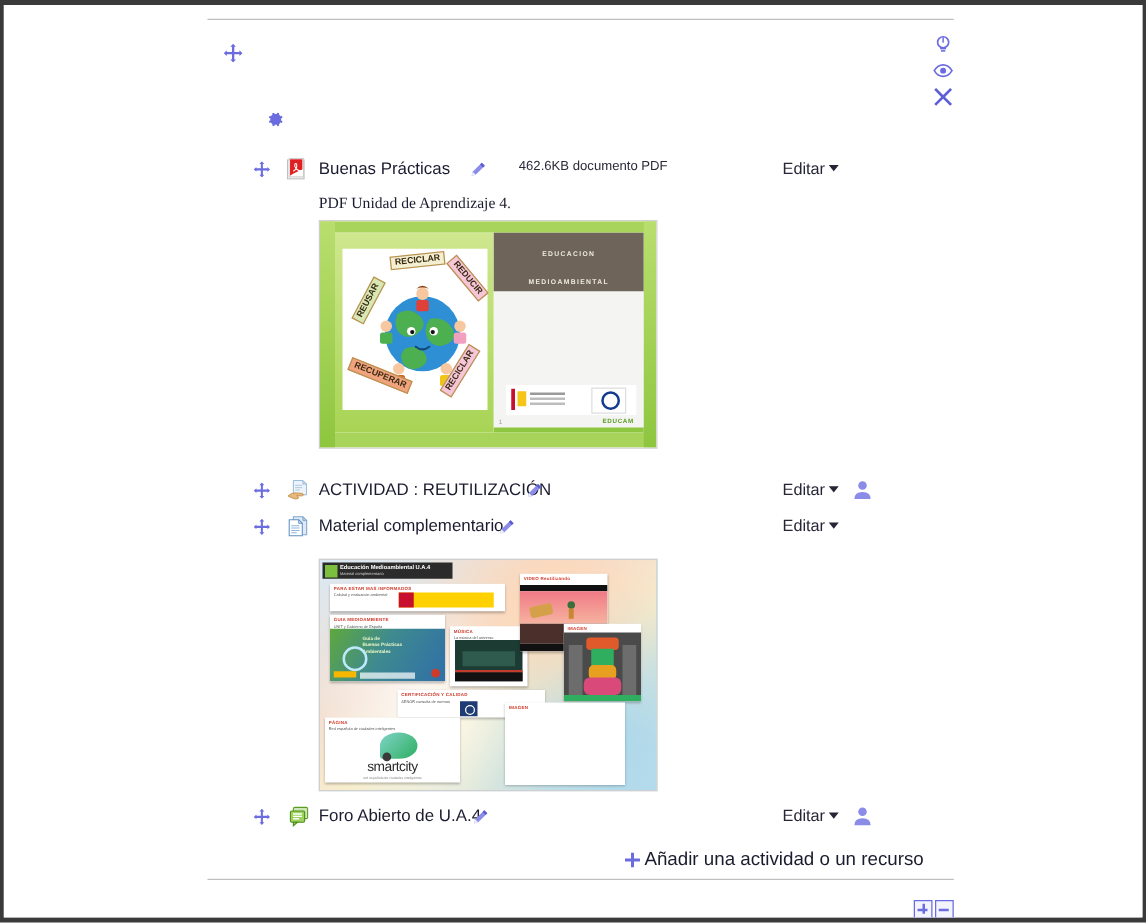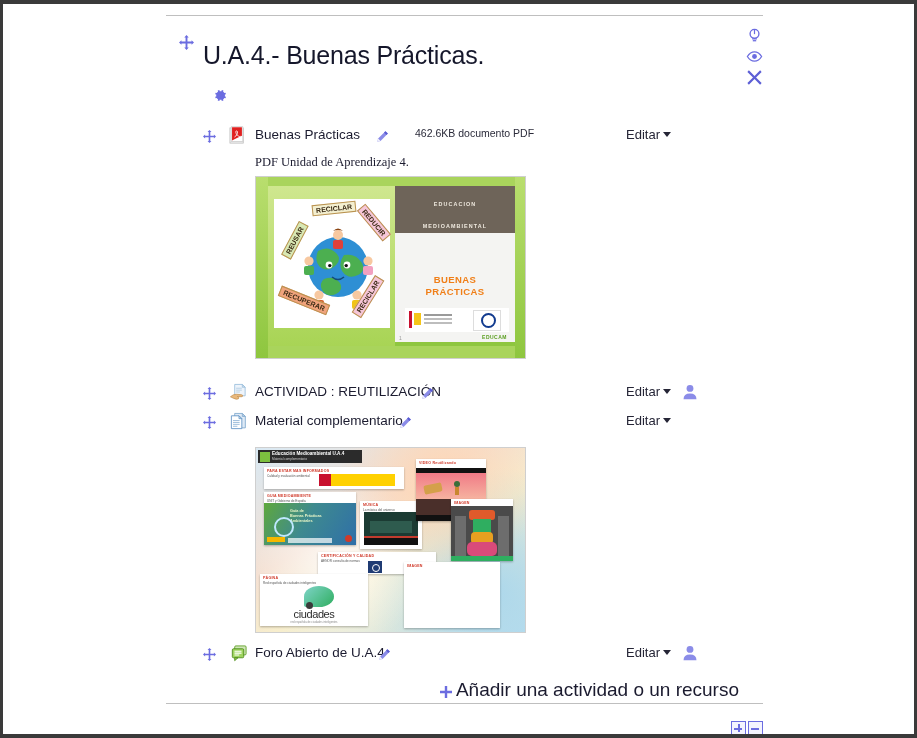--- a/index.html
+++ b/index.html
@@ -117,21 +117,21 @@
   .hdr .ic{position:absolute;left:1.5px;top:1.5px;width:10px;height:10px;background:#7cbf3f;}
   .hdr .h1{position:absolute;left:14px;top:1px;font-size:4.6px;font-weight:700;color:#fff;}
   .hdr .h2{position:absolute;left:14px;top:7px;font-size:3.2px;color:#cfcfcf;}
   .flag{position:absolute;background:#ffd100;}
   .flag i{position:absolute;left:0;top:0;width:12px;height:100%;background:#c8102e;display:block;}
   .vid{position:absolute;background:#111;}
 
   
   .addlink{
     position:absolute;right:24px;top:664px;
-    font-size:19px;color:#1b1b2f;white-space:nowrap;
+    font-size:15px;color:#1b1b2f;white-space:nowrap;
   }
   .addlink .pl{display:inline-block;vertical-align:-2px;margin-right:4px;}
 
   
   .zoomer{position:absolute;right:0px;top:704px;}
   .zbtn{display:inline-block;width:13px;height:13px;border:1px solid #6b6ce0;
     background:#f4f4fe;margin-left:2px;position:relative;vertical-align:middle;}
   .zbtn:before{content:"";position:absolute;left:2px;top:5.5px;width:8px;height:2px;background:#6b6ce0;}
   .zbtn.plus:after{content:"";position:absolute;left:5.5px;top:2px;width:2px;height:8px;background:#6b6ce0;}
 </style>
@@ -143,21 +143,20 @@
 
     <div class="hr-top"></div>
     <div class="hr-bottom"></div>
 
     <div class="sec-move">
       <svg width="15" height="15" viewBox="0 0 16 16">
         <path fill="#6b6ce0" d="M8 0 L10.4 2.6 H9 V7 H13.4 V5.6 L16 8 L13.4 10.4 V9 H9 V13.4 H10.4 L8 16 L5.6 13.4 H7 V9 H2.6 V10.4 L0 8 L2.6 5.6 V7 H7 V2.6 H5.6 Z"></path>
       </svg>
     </div>
 
-    <div class="title">U.A.4.- Buenas Prácticas.</div>
 
     <div class="sec-gear">
       <svg width="15" height="15" viewBox="0 0 20 20">
         <path fill="#6b6ce0" d="M10 6.2a3.8 3.8 0 1 0 0 7.6 3.8 3.8 0 0 0 0-7.6zm0 5.6a1.8 1.8 0 1 1 0-3.6 1.8 1.8 0 0 1 0 3.6z"></path>
         <path fill="#6b6ce0" d="M17.3 11.6l-1.5-.4a5.9 5.9 0 0 0 0-2.4l1.5-.4-.6-2.2-1.5.4a6 6 0 0 0-1.7-1.7l.4-1.5-2.2-.6-.4 1.5a5.9 5.9 0 0 0-2.4 0L8.5 2.8l-2.2.6.4 1.5a6 6 0 0 0-1.7 1.7l-1.5-.4-.6 2.2 1.5.4a5.9 5.9 0 0 0 0 2.4l-1.5.4.6 2.2 1.5-.4a6 6 0 0 0 1.7 1.7l-.4 1.5 2.2.6.4-1.5a5.9 5.9 0 0 0 2.4 0l.4 1.5 2.2-.6-.4-1.5a6 6 0 0 0 1.7-1.7l1.5.4z"></path>
       </svg>
     </div>
 
     <div class="right-icons">
       <span class="ri">
@@ -241,24 +240,20 @@
           <div class="sign" style="left:2px;top:36px;background:#d8e8b4;transform:rotate(-62deg);">REUSAR</div>
           <div class="sign" style="left:72px;top:92px;background:#f6c6d8;transform:rotate(-58deg);">RECICLAR</div>
           <div class="sign" style="left:4px;top:96px;background:#f0a37c;transform:rotate(22deg);">RECUPERAR</div>
         </div>
       </div>
       <div class="rightpane">
         <div class="brown">
           <span>EDUCACION</span>
           <span>MEDIOAMBIENTAL</span>
         </div>
-        <div class="bt">
-          <div>BUENAS</div>
-          <div>PRÁCTICAS</div>
-        </div>
         <div class="logos">
           <div class="logoA">
               <i></i>
               <b></b>
             </div>
           <div class="logoB">
               <u></u>
             </div>
         </div>
         <div class="pg">1</div>
@@ -399,21 +394,21 @@
         <div style="position:absolute;left:50px;top:9px;width:14px;height:12px;background:#1f3b73;">
           <div style="position:absolute;left:4px;top:3px;width:6px;height:6px;border:1px solid #fff;border-radius:50%;"></div>
         </div>
       </div>
 
       <div class="card" style="left:4px;top:126px;width:108px;height:52px;">
         <div class="ct">PÁGINA</div>
         <div class="cs">Red española de ciudades inteligentes</div>
         <div style="position:absolute;left:44px;top:12px;width:30px;height:21px;border-radius:50% 50% 50% 10%;background:linear-gradient(135deg,#7fd4c8,#2fae60);"></div>
         <div style="position:absolute;left:46px;top:28px;width:7px;height:7px;background:#3a3a3a;border-radius:50%;"></div>
-        <div style="position:absolute;left:0;top:34px;width:108px;text-align:center;font-size:11px;color:#2b2b2b;letter-spacing:-0.4px;">ciudades</div>
+        <div style="position:absolute;left:0;top:34px;width:108px;text-align:center;font-size:11px;color:#2b2b2b;letter-spacing:-0.4px;">smartcity</div>
         <div style="position:absolute;left:0;top:46px;width:108px;text-align:center;font-size:2.8px;color:#8a8a8a;">red española de ciudades inteligentes</div>
       </div>
 
       <div class="card" style="left:148px;top:114px;width:96px;height:66px;">
         <div class="ct">IMAGEN</div>
       </div>
     </div>
 
     <div class="act" style="top:629px;">
       <span class="mv">

